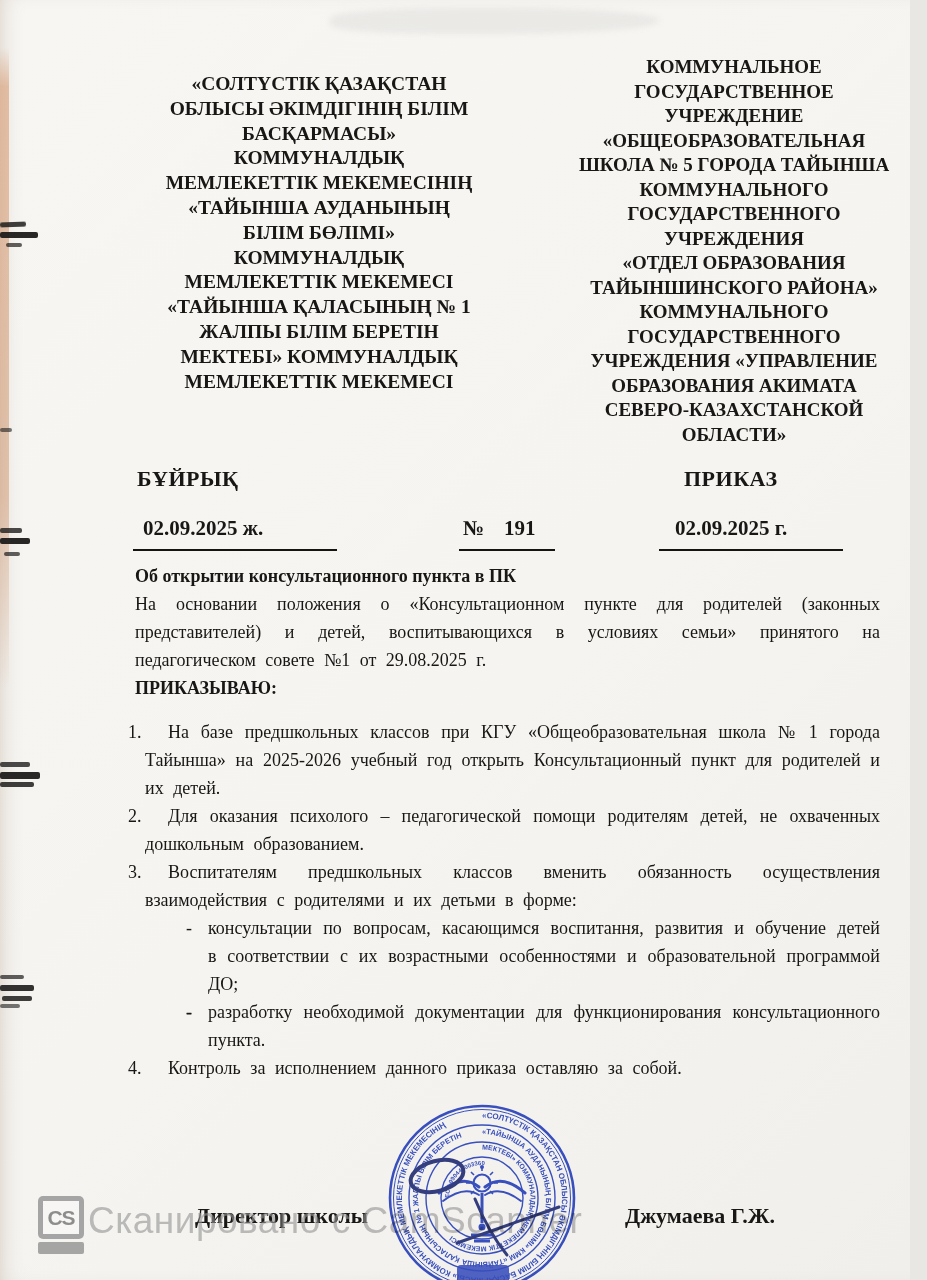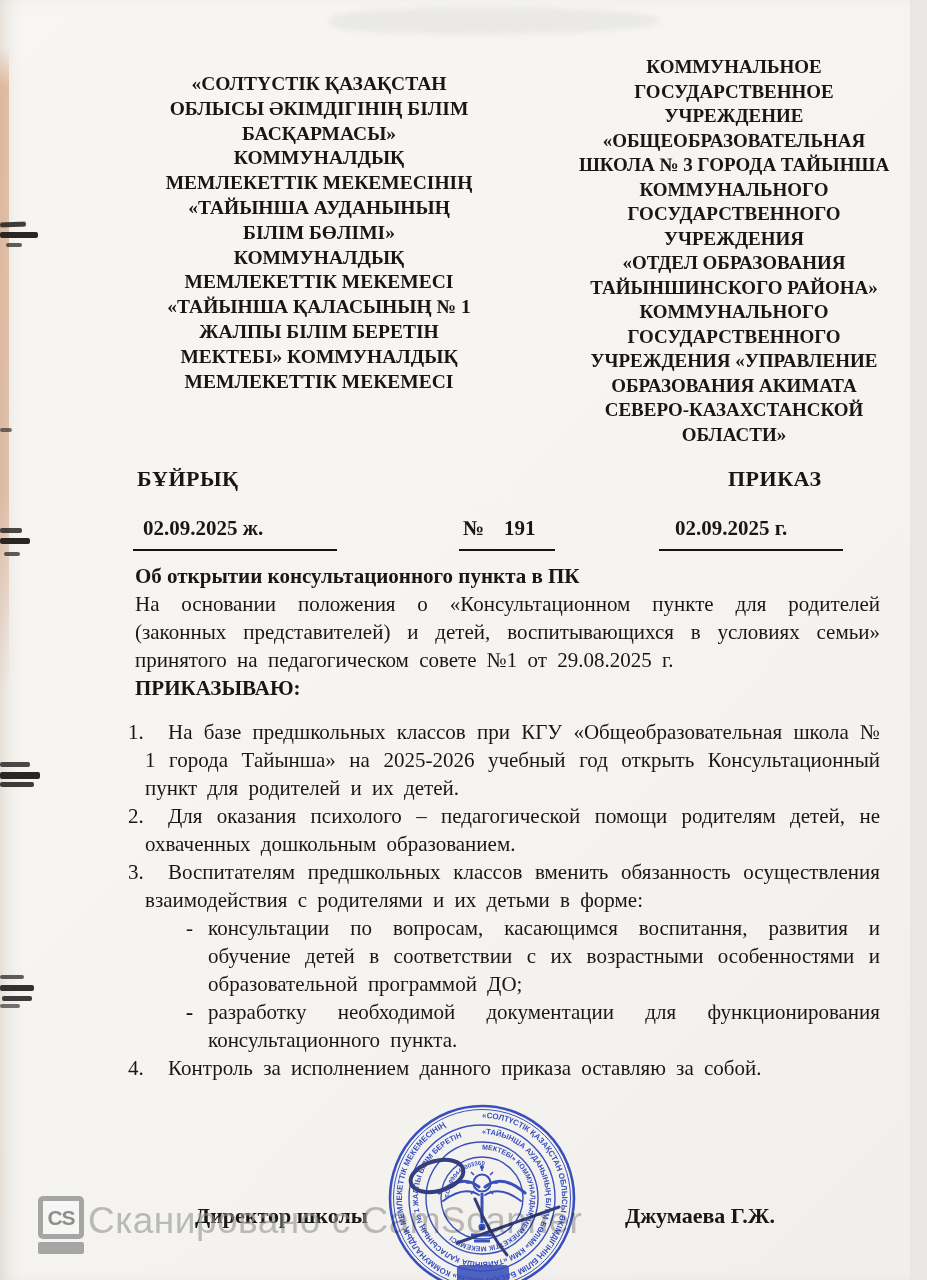--- a/index.html
+++ b/index.html
@@ -14,30 +14,30 @@
     background:linear-gradient(to bottom,rgba(214,150,107,0) 0%,rgba(214,150,107,.55) 6%,rgba(206,140,96,.45) 70%,rgba(214,150,107,0) 100%);}
   .edge-mark{position:absolute;background:#1e1d1c;border-radius:2px;z-index:3;filter:blur(.4px);}
   .smudge{position:absolute;left:330px;top:8px;width:330px;height:26px;background:rgba(130,128,124,.10);
     border-radius:45% 55% 60% 40%;filter:blur(3px);z-index:1;}
   
   .org{position:absolute;font-weight:bold;text-align:center;white-space:pre-line;z-index:2;}
   .org-left{left:118px;top:72px;width:402px;font-size:19.5px;line-height:24.8px;}
   .org-right{left:553px;top:55px;width:362px;font-size:19px;line-height:24.5px;}
   
   .order-title{position:absolute;top:466px;font-size:22px;font-weight:bold;letter-spacing:.5px;z-index:2;}
-  .t-kk{left:137px;} .t-ru{left:684px;margin-left:44px;}
+  .t-kk{left:137px;} .t-ru{left:684px;}
   
   .uline{position:absolute;top:516px;font-size:21px;font-weight:bold;border-bottom:2.5px solid #15140f;
     padding-bottom:8px;z-index:2;white-space:nowrap;}
   .d-kk{left:133px;width:194px;padding-left:10px;}
   .d-no{left:459px;width:92px;padding-left:4px;}
   .d-no .no-val{margin-left:20px;}
   .d-ru{left:659px;width:168px;padding-left:16px;}
   
-  .body{position:absolute;left:128px;top:562px;width:752px;font-size:21px;line-height:28px;z-index:2;}
+  .body{position:absolute;left:128px;top:562px;width:752px;font-size:18px;line-height:28px;z-index:2;}
   .subject{font-weight:bold;margin-left:7px;}
   .preamble{margin:0 0 0 7px;text-align:justify;word-spacing:5px;}
   .decree{font-weight:bold;margin-left:7px;}
   .olist{margin-top:16px;}
   .oli{position:relative;padding-left:17px;text-indent:23px;text-align:justify;word-spacing:5px;}
   .oli .num{position:absolute;left:0;top:0;text-indent:0;}
   .dli{position:relative;padding-left:80px;text-align:justify;word-spacing:5px;}
   .dli .dash{position:absolute;left:58px;top:0;}
   
   .sig{position:absolute;top:1203px;font-size:22px;font-weight:bold;z-index:2;white-space:nowrap;}
@@ -88,21 +88,21 @@
 КОММУНАЛДЫҚ
 МЕМЛЕКЕТТІК МЕКЕМЕСІ
 «ТАЙЫНША ҚАЛАСЫНЫҢ № 1
 ЖАЛПЫ БІЛІМ БЕРЕТІН
 МЕКТЕБІ» КОММУНАЛДЫҚ
 МЕМЛЕКЕТТІК МЕКЕМЕСІ</div>
   <div class="org org-right">КОММУНАЛЬНОЕ
 ГОСУДАРСТВЕННОЕ
 УЧРЕЖДЕНИЕ
 «ОБЩЕОБРАЗОВАТЕЛЬНАЯ
-ШКОЛА № 3 ГОРОДА ТАЙЫНША
+ШКОЛА № 5 ГОРОДА ТАЙЫНША
 КОММУНАЛЬНОГО
 ГОСУДАРСТВЕННОГО
 УЧРЕЖДЕНИЯ
 «ОТДЕЛ ОБРАЗОВАНИЯ
 ТАЙЫНШИНСКОГО РАЙОНА»
 КОММУНАЛЬНОГО
 ГОСУДАРСТВЕННОГО
 УЧРЕЖДЕНИЯ «УПРАВЛЕНИЕ
 ОБРАЗОВАНИЯ АКИМАТА
 СЕВЕРО-КАЗАХСТАНСКОЙ

